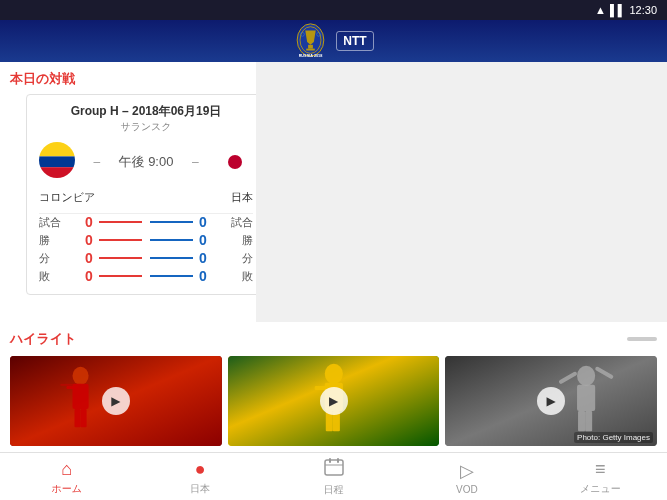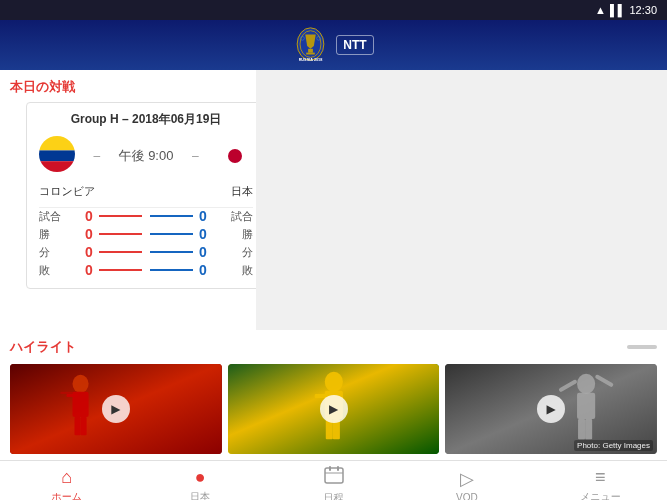--- a/index.html
+++ b/index.html
@@ -24,21 +24,21 @@
     .status-bar-icons {
       display: flex;
       align-items: center;
       gap: 4px;
       color: white;
       font-size: 11px;
     }
 
     
     .app-header {
-      height: 50px;
+      height: 42px;
       background: linear-gradient(135deg, #1a237e 0%, #283593 30%, #1565c0 60%, #1e88e5 100%);
       background: linear-gradient(to bottom, #0d1b6e, #1a3a8f);
       display: flex;
       align-items: center;
       justify-content: center;
       position: relative;
     }
     .header-logo {
       display: flex;
       align-items: center;
@@ -322,20 +322,21 @@
   <div style="display:flex; flex:1; background:#f0f0f0;">
 
     <div class="left-panel" style="background:white; display:flex; flex-direction:column;">
 
       <div class="section-today">
         <div class="today-title">本日の対戦</div>
 
         <div class="match-card">
           <div class="match-group-info">
             <div class="match-group">Group H – 2018年06月19日</div>
+            <div class="match-venue">サランスク</div>
           </div>
 
           <div class="match-teams-row">
 
             <div>
               <svg width="36" height="36" viewBox="0 0 36 36">
                 <circle cx="18" cy="18" r="18" fill="white"></circle>
                 <clipPath id="circleClip1">
                     <circle cx="18" cy="18" r="18"></circle>
                   </clipPath>

